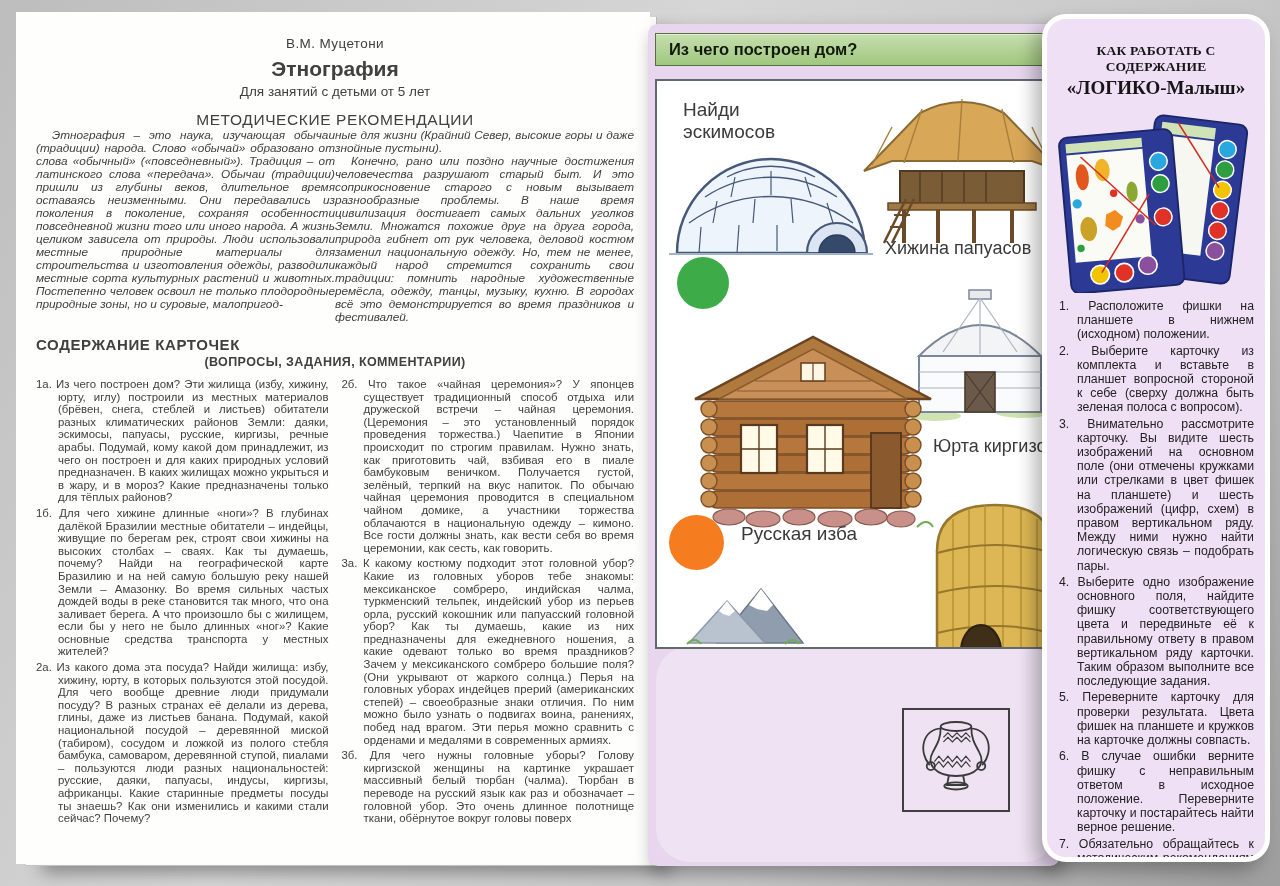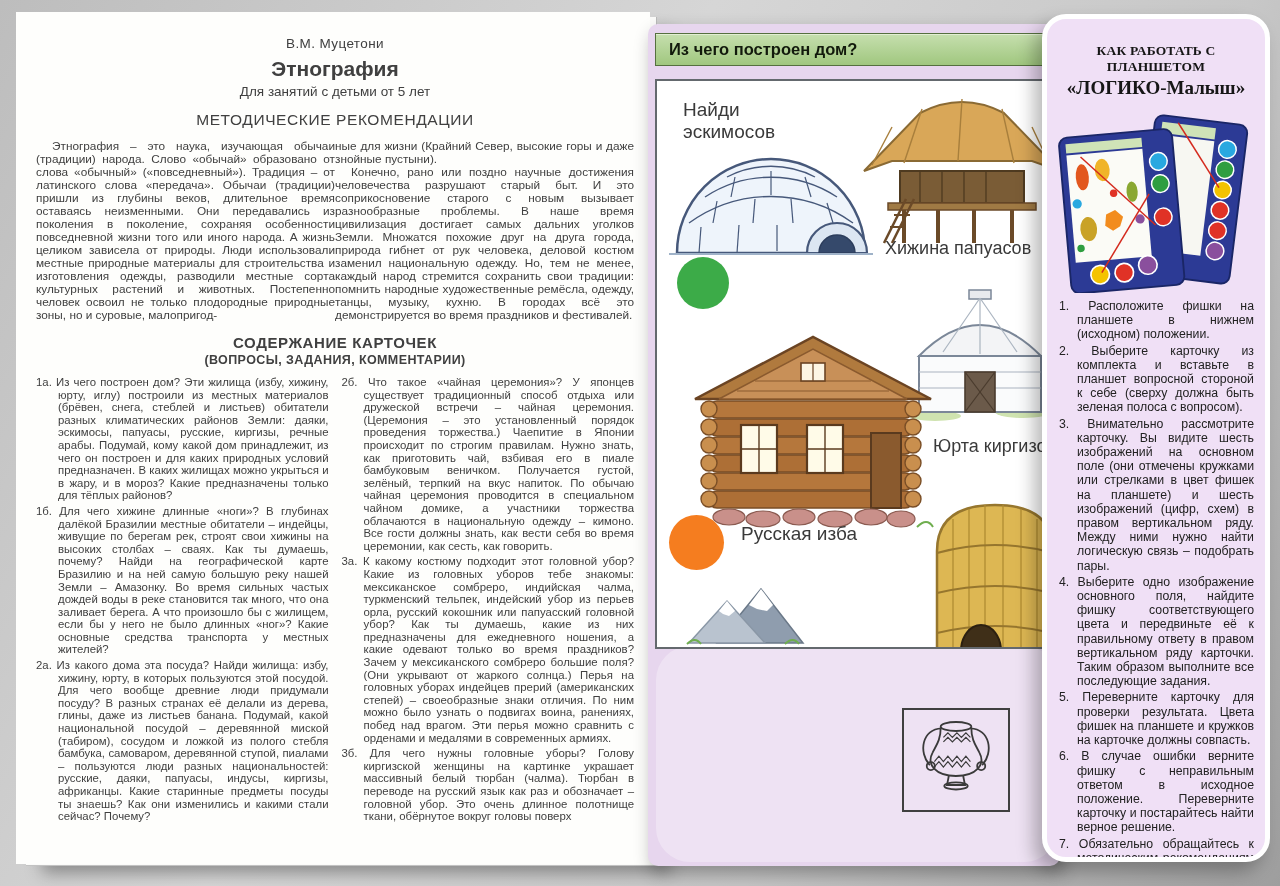--- a/index.html
+++ b/index.html
@@ -11,25 +11,25 @@
   
   .sheet{position:absolute;background:#fbfbf9;border-right:1px solid #b9b9b9;border-bottom:1px solid #c2c2c2;}
   .sheet3{left:36px;top:24px;width:626px;height:840px;box-shadow:6px 8px 16px rgba(0,0,0,.35);}
   .sheet2{left:26px;top:17px;width:630px;height:848px;}
   .left-page{position:absolute;left:16px;top:12px;width:634px;height:852px;background:#fefefc;z-index:2;overflow:hidden;}
   .page-inner{padding:24px 16px 0 20px;color:#404040;}
   .author{text-align:center;font-size:13.5px;letter-spacing:.4px;}
   .book-title{text-align:center;font-size:21px;font-weight:bold;margin-top:6px;}
   .book-sub{text-align:center;font-size:13.5px;margin-top:3px;}
   .method-title{text-align:center;font-size:15.5px;font-weight:normal;letter-spacing:.6px;margin-top:12px;}
-  .cols{display:flex;margin-top:11px;}
+  .cols{display:flex;font-style:italic;}
   .col{flex:1;}
   .body-text{font-size:11.8px;line-height:13px;text-align:justify;}
   .ind{text-indent:16px;}
-  .contents-title{text-align:center;font-size:15px;font-weight:bold;letter-spacing:.6px;margin-top:12px;}
+  .contents-title{font-size:15px;font-weight:bold;letter-spacing:.6px;margin-top:12px;}
   .contents-sub{text-align:center;font-size:12.5px;font-weight:bold;letter-spacing:.4px;margin-top:2px;}
   .list-cols{display:flex;gap:13px;margin-top:9px;}
   .item{font-size:11.4px;line-height:12.6px;text-align:justify;padding-left:22px;text-indent:-22px;margin-bottom:3px;}
   .item b{font-weight:normal;}
 
   
   .card-backdrop{position:absolute;left:648px;top:24px;width:412px;height:842px;background:#e7d6ee;
                  border-radius:10px;box-shadow:4px 8px 18px rgba(0,0,0,.32);z-index:3;}
   .white-corner{position:absolute;left:656px;top:646px;width:402px;height:216px;
                 background:rgba(255,255,255,.30);border-radius:34px;z-index:4;}
@@ -278,21 +278,21 @@
         <circle cx="78" cy="59" r="4.5"></circle>
         <path d="M36,27 l5,-5 l5,5 l5,-5 l5,5 l5,-5 l5,5" stroke-width="1.3"></path>
         <path d="M36,32 l5,-5 l5,5 l5,-5 l5,5 l5,-5 l5,5" stroke-width="1.3"></path>
         <path d="M26,54 l5,-6 l5,6 l5,-6 l5,6 l5,-6 l5,6 l5,-6 l5,6" stroke-width="1.3"></path>
         <path d="M26,60 l5,-6 l5,6 l5,-6 l5,6 l5,-6 l5,6 l5,-6 l5,6" stroke-width="1.3"></path>
       </svg>
     </span>
   </div>
 
   <div class="sidebar">
-    <div class="sb-title1">КАК РАБОТАТЬ С ПЛАНШЕТОМ</div>
+    <div class="sb-title1">КАК РАБОТАТЬ С СОДЕРЖАНИЕ</div>
     <div class="sb-title2">«ЛОГИКО-Малыш»</div>
 
     <span class="sb-image" style="width:196px;height:186px;margin-left:10px;">
       <svg width="196" height="186" viewBox="0 0 210 200">
         <g transform="rotate(7 150 100)">
           <rect x="95" y="14" width="100" height="172" rx="9" fill="#2c3a95" stroke="#1a2666" stroke-width="2"></rect>
           <rect x="103" y="21" width="58" height="12" fill="#cfe3b7"></rect>
           <rect x="103" y="35" width="58" height="124" fill="#f7f7f2"></rect>
           <circle cx="114" cy="60" r="6" fill="#f4c300"></circle>
           <circle cx="114" cy="90" r="5" fill="#f07c1f"></circle>

